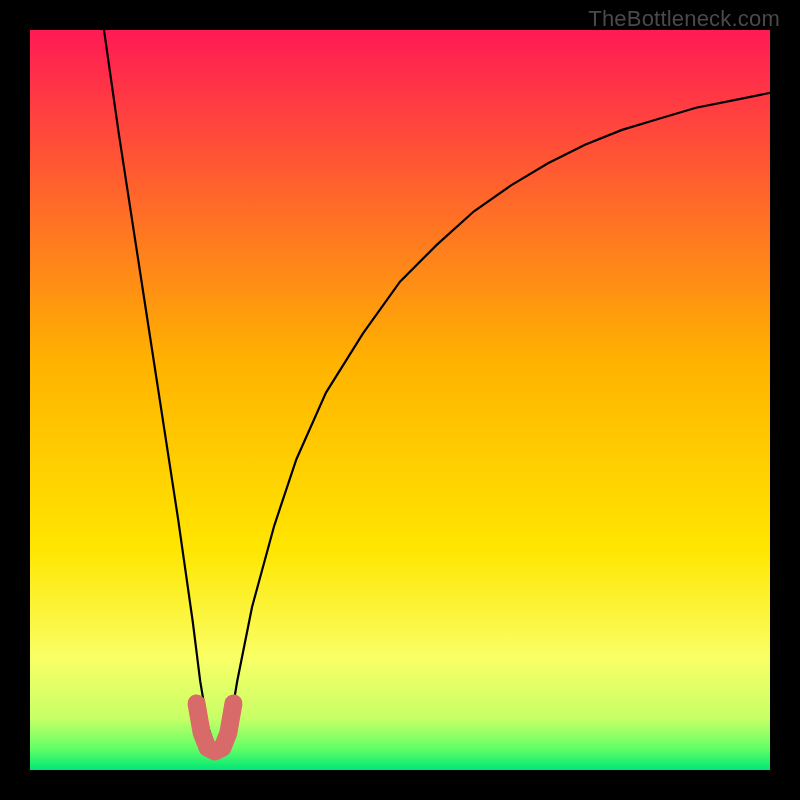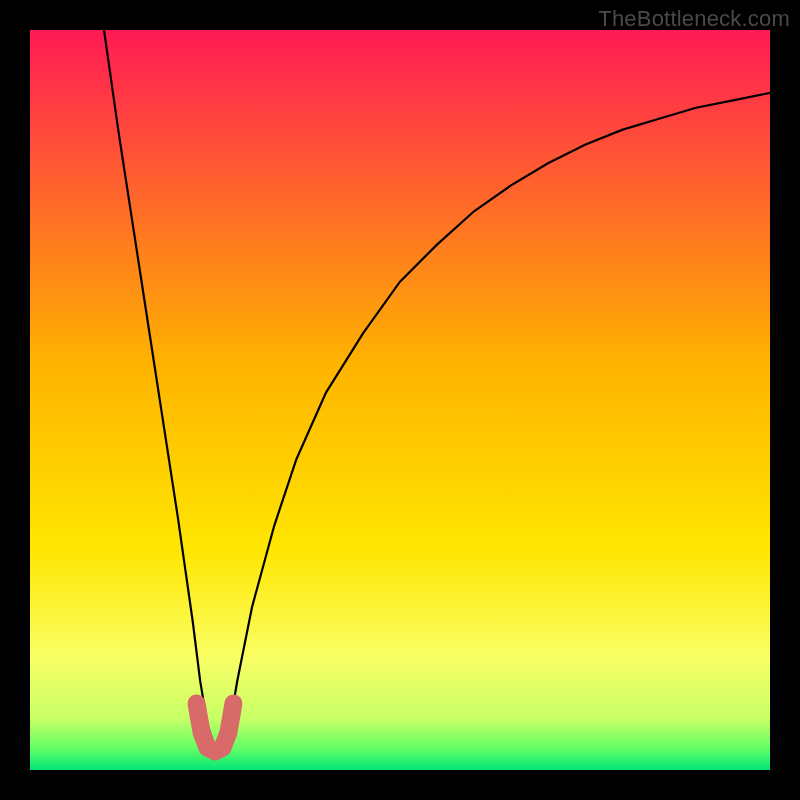--- a/index.html
+++ b/index.html
@@ -7,21 +7,21 @@
   body { background: #000; font-family: Arial, sans-serif; }
   .outer {
     width: 800px;
     height: 800px;
     background: #000;
     position: relative;
   }
   .watermark {
     position: absolute;
     top: 6px;
-    right: 10px;
+    right: 20px;
     color: #4a4a4a;
     font-size: 22px;
     font-weight: 500;
     letter-spacing: 0.2px;
     z-index: 10;
   }
   .plot-area {
     position: absolute;
     left: 30px;
     top: 30px;

